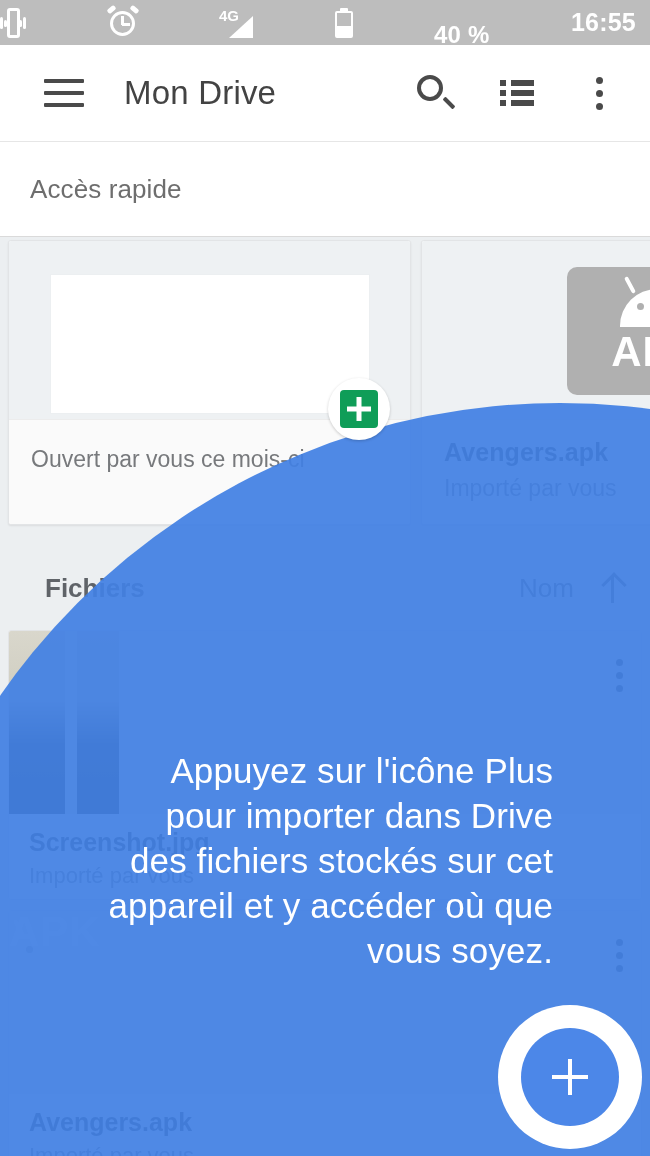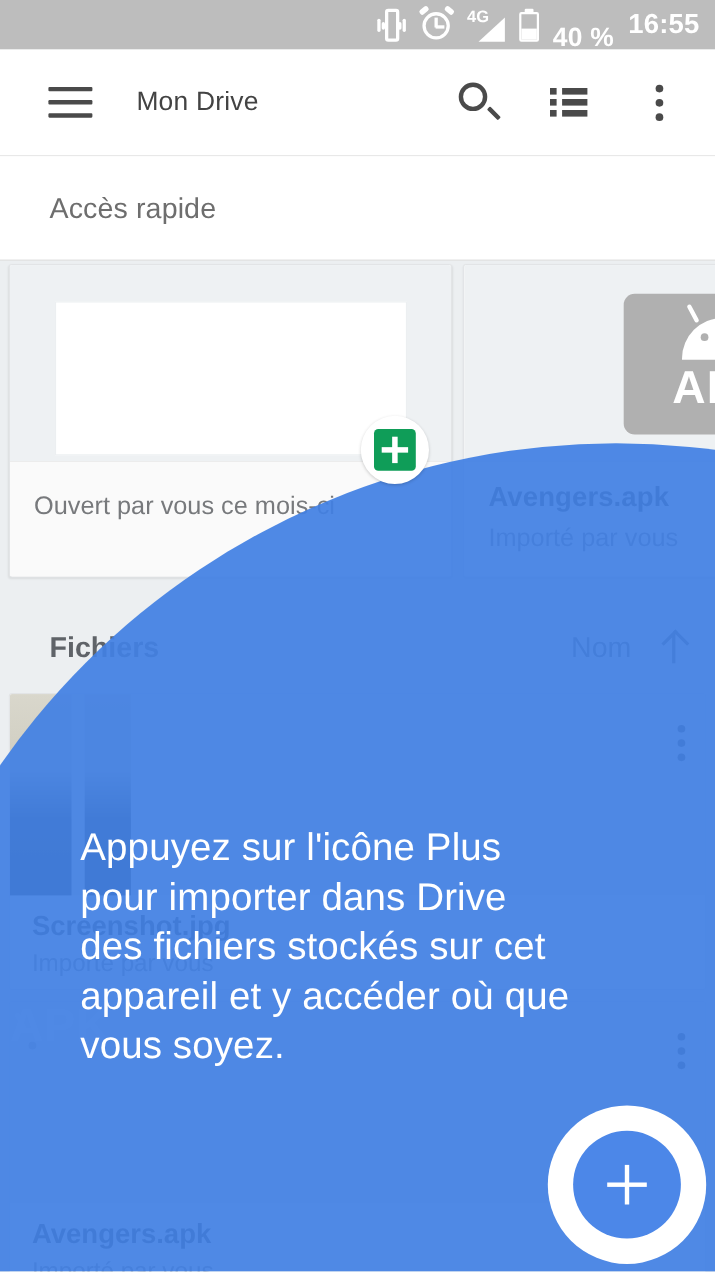--- a/index.html
+++ b/index.html
@@ -14,21 +14,21 @@
     width: 650px; height: 1156px;
     background: #eceff1;
     overflow: hidden;
   }
 
   
   .statusbar {
     position: absolute; top: 0; left: 0;
     width: 650px; height: 45px;
     background: #bdbdbd;
-    display: flex; align-items: center; justify-content: flex-end;
+    display: flex; align-items: center; justify-content: space-between;
     padding-right: 14px;
     gap: 13px;
   }
   .statusbar .si { display: flex; align-items: center; }
   .sb-text {
     color: #ffffff; font-size: 25px; font-weight: 700;
     letter-spacing: .2px; line-height: 1;
   }
   .sb-batt { font-size: 24px; font-weight: 700; margin-top: 24px; }
 
@@ -37,21 +37,21 @@
     position: absolute; top: 45px; left: 0;
     width: 650px; height: 97px;
     background: #ffffff;
     display: flex; align-items: center;
     border-bottom: 1px solid #e6e6e6;
   }
   .appbar .hamb { margin-left: 44px; width: 40px; height: 28px; display:flex; flex-direction:column; justify-content:space-between; }
   .appbar .hamb i { display:block; height: 4px; background: #4a4a4a; border-radius: 1px; }
   .appbar .title {
     margin-left: 40px;
-    font-size: 24px; color: #434343; font-weight: 400;
+    font-size: 33px; color: #434343; font-weight: 400;
     letter-spacing: .2px;
   }
   .appbar .actions {
     margin-left: auto; display: flex; align-items: center; gap: 40px; margin-right: 30px;
   }
   .icon-btn { width: 42px; height: 42px; display:flex; align-items:center; justify-content:center; }
 
   .list-icon { width: 34px; height: 26px; display:flex; flex-direction:column; justify-content:space-between; }
   .list-icon .lrow { display:flex; align-items:center; gap:5px; height:6px; }
   .list-icon .lrow b { display:block; width:6px; height:6px; background:#4a4a4a; }
@@ -62,21 +62,21 @@
 
   
   .qa-header {
     position: absolute; top: 142px; left: 0;
     width: 650px; height: 95px;
     background: #ffffff;
     display: flex; align-items: center;
     border-bottom: 1px solid #dadada;
   }
   .qa-header span {
-    margin-left: 45px; font-size: 26px; color: #6e6e6e; letter-spacing: .1px;
+    margin-left: 30px; font-size: 26px; color: #6e6e6e; letter-spacing: .1px;
   }
 
   
   .qa-strip {
     position: absolute; top: 240px; left: 0;
     width: 650px; height: 300px;
     display: flex; gap: 10px; padding-left: 8px;
   }
   .qa-card {
     width: 403px; flex: 0 0 403px; height: 285px;
@@ -194,20 +194,21 @@
     width: 1364px; height: 1364px;
     border-radius: 50%;
     background: #4280e3;
     opacity: .93;
   }
   .overlay-text {
     position: absolute; left: 73px; top: 748px; width: 480px;
     color: #ffffff; font-size: 35px; line-height: 45px; font-weight: 400;
     letter-spacing: .1px;
     white-space: pre-line;
+    text-align: right;
   }
 
   
   .fab-highlight {
     position: absolute; left: 498px; top: 1005px;
     width: 144px; height: 144px; border-radius: 50%;
     background: #ffffff;
     display: flex; align-items: center; justify-content: center;
   }
   .fab-inner {

